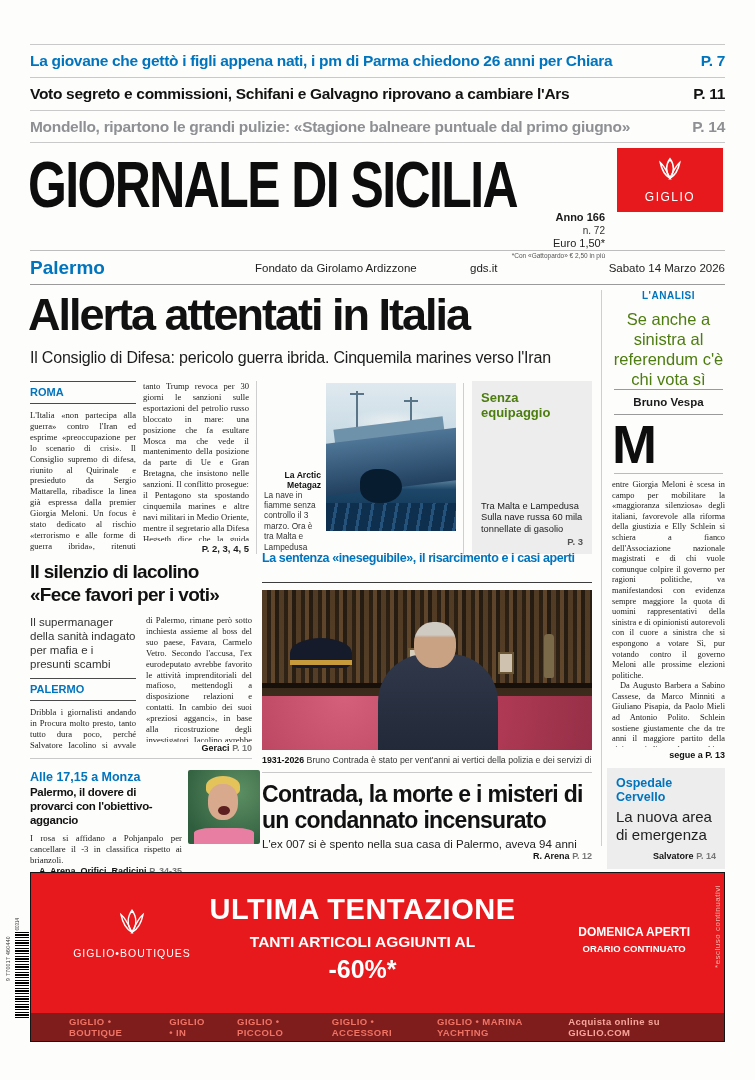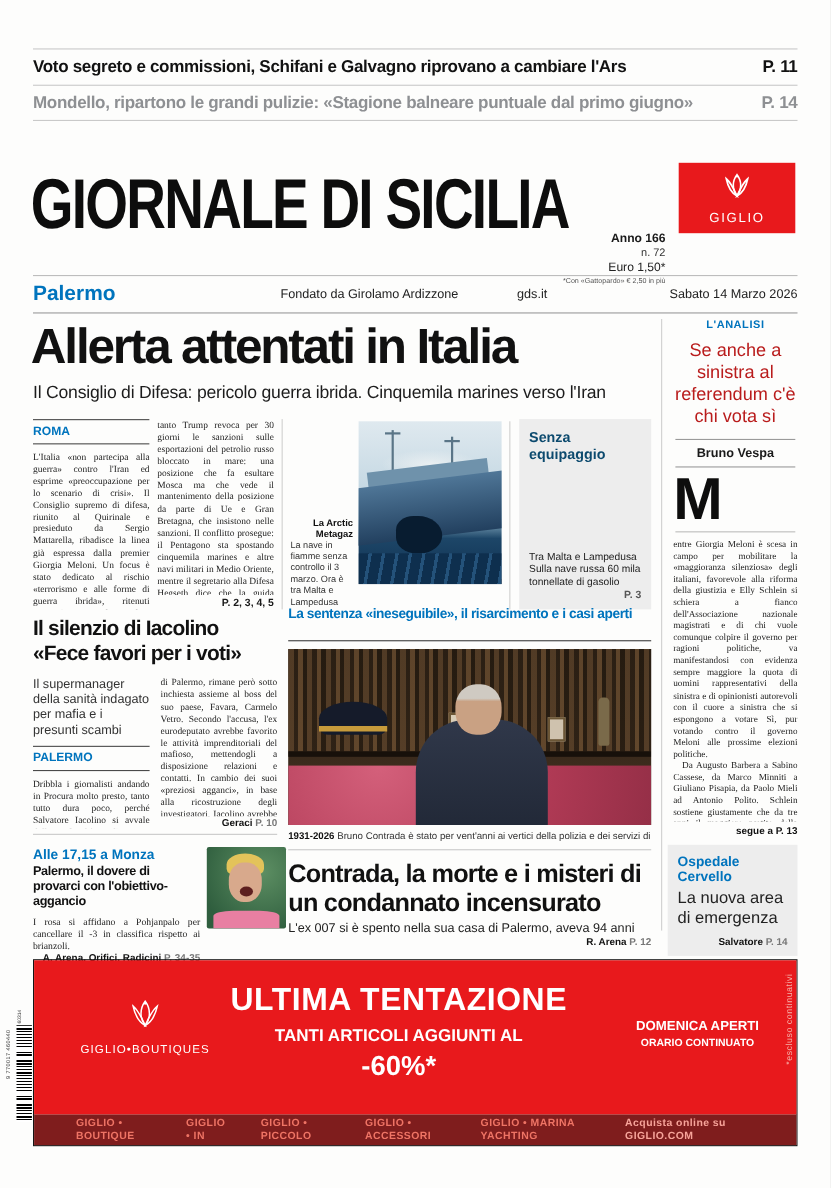--- a/index.html
+++ b/index.html
@@ -72,21 +72,21 @@
   #tanker-photo .cross2 { position:absolute; left:78px; top:17px; width:14px; height:2px; background:#5a7587; }
   #tanker-photo .smoke { position:absolute; left:20px; top:26px; width:90px; height:26px; border-radius:50%;
     background:radial-gradient(rgba(235,240,242,.95), rgba(235,240,242,0) 70%); }
   #tanker-photo .hole { position:absolute; left:34px; top:86px; width:42px; height:34px; border-radius:40% 55% 50% 45%;
     background:#081c30; }
   #tanker-photo .wave { position:absolute; left:0; bottom:0; width:100%; height:28px;
     background:repeating-linear-gradient(100deg, #0e2f4e 0 9px, #24527a 9px 12px); }
   #war-vr { width:1px; background:#cfcfcf; margin:2px 0 0 7px; }
   #tanker-box { flex:1; margin-left:8px; background:#ededed; padding:9px 9px 7px;
     display:flex; flex-direction:column; }
-  #tanker-box .kick { color:#0c4a6e; font-weight:bold; font-size:13px; margin-bottom:4px; }
+  #tanker-box .kick { color:#4d7c0f; font-weight:bold; font-size:13px; margin-bottom:4px; }
   #tanker-box .ttl { font-size:16.5px; line-height:19.5px; color:#222; }
   #tanker-box .txt { margin-top:auto; font-size:9.3px; line-height:11.8px; color:#222; }
   #tanker-box .pg { text-align:right; font-weight:bold; font-size:9.5px; color:#555; }
 
   
   #iacolino { position:absolute; left:30px; top:560px; width:222px; }
   #iacolino .hl { font-size:19px; line-height:23px; font-weight:bold; letter-spacing:-0.7px; color:#111; }
   #iac-cols { display:flex; margin-top:9px; height:138px; overflow:hidden; }
   #iac-c1 { width:106px; margin-right:10px; }
   #iac-c1 .sf { font-size:11.5px; line-height:14px; color:#333; margin-bottom:7px; }
@@ -146,21 +146,21 @@
     border-radius:50%; background:#5d1f1f; }
   #monza-photo .shirt { position:absolute; left:6px; bottom:0; width:60px; height:16px;
     border-radius:30% 30% 0 0; background:#e87fa2; }
 
   
   #sb-divider { position:absolute; left:601px; top:290px; width:1px; height:556px; background:#cfcfcf; }
   #sidebar { position:absolute; left:612px; top:290px; width:113px; height:470px;
     display:flex; flex-direction:column; }
   #sidebar .lbl { text-align:center; color:#0074bd; font-weight:bold; font-size:10px;
     letter-spacing:0.5px; margin-bottom:8px; }
-  #sidebar .ttl { text-align:center; font-size:16.5px; line-height:20px; color:#b91c1c; margin-bottom:10px; }
+  #sidebar .ttl { text-align:center; font-size:16.5px; line-height:20px; color:#4d7c0f; }
   #sidebar .r { border-top:1px solid #9a9a9a; margin:0 2px; }
   #sidebar .by { text-align:center; font-weight:bold; font-size:11.5px; padding:6px 0; }
   #sidebar .drop { font-size:54px; font-weight:bold; line-height:46px; color:#0d0d0d; padding:6px 0 4px; }
   #sidebar .r2 { border-top:1px solid #bbb; margin:2px 2px 6px; }
   #sidebar .bd { flex:1; overflow:hidden; font-size:8.4px; line-height:10.6px; color:#1b1b1b; }
   #sidebar .bd p+p { text-indent:8px; }
   #sidebar .more { text-align:right; font-weight:bold; font-size:9px; color:#111; padding-top:3px; }
   #cervello { position:absolute; left:607px; top:768px; width:118px; background:#ededed; padding:8px 9px; }
   #cervello .kick { color:#0074bd; font-weight:bold; font-size:12.5px; margin-bottom:4px; }
   #cervello .ttl { font-size:15px; line-height:18px; color:#222; margin-bottom:6px; }
@@ -192,20 +192,24 @@
     font-size:5px; color:#333; letter-spacing:0.4px; }
   #barcode .ed { position:absolute; left:8px; top:-14px; writing-mode:vertical-rl; transform:rotate(180deg);
     font-size:4.5px; color:#333; }
 </style>
 </head>
 <body>
 
 <div id="page">
 
   <div id="strips">
+    <div class="strip c-blue">
+      <span>La giovane che gettò i figli appena nati, i pm di Parma chiedono 26 anni per Chiara</span>
+      <span class="pg">P. 7</span>
+    </div>
     <div class="strip c-black">
       <span>Voto segreto e commissioni, Schifani e Galvagno riprovano a cambiare l'Ars</span>
       <span class="pg">P. 11</span>
     </div>
     <div class="strip c-gray">
       <span>Mondello, ripartono le grandi pulizie: «Stagione balneare puntuale dal primo giugno»</span>
       <span class="pg">P. 14</span>
     </div>
   </div>
 

